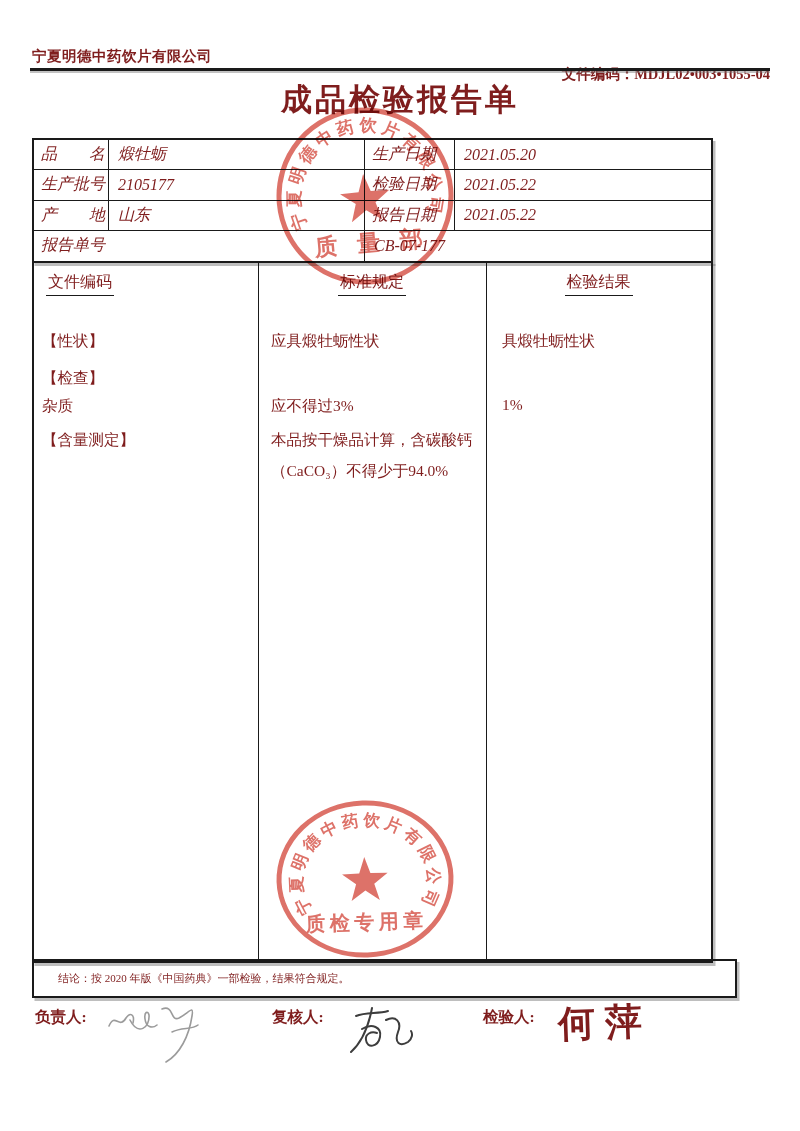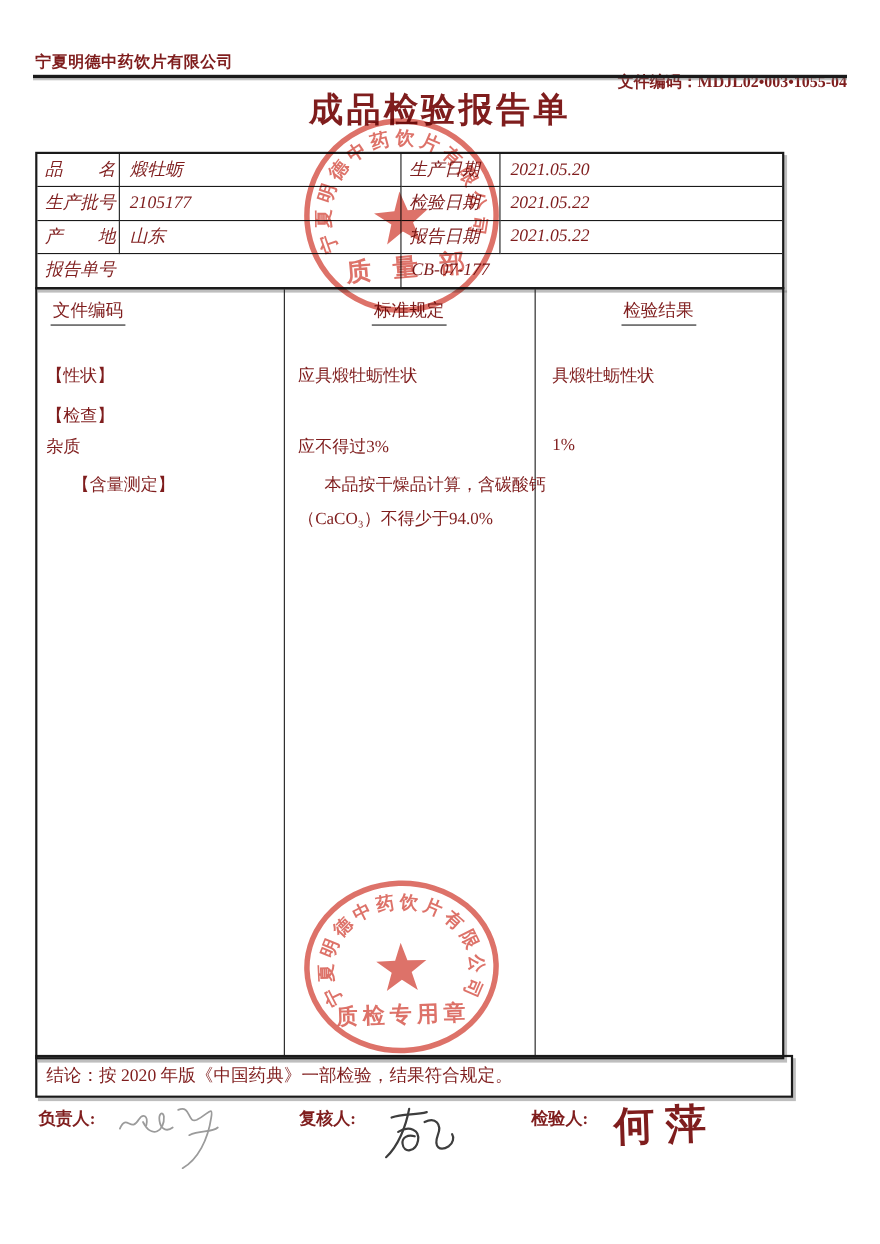--- a/index.html
+++ b/index.html
@@ -35,26 +35,26 @@
   .vline.v2{left:452px;}
   .insp-head{position:absolute;top:9px;left:0;width:100%;display:flex;font-size:16px;}
   .h1{width:224px;padding-left:12px;box-sizing:border-box;}
   .h2{width:228px;text-align:center;}
   .h3{flex:1;text-align:center;}
   .ul{display:inline-block;border-bottom:1px solid #1a1a1a;padding:0 2px 2px 2px;}
   .insp-row{position:absolute;left:0;width:100%;display:flex;font-size:15.5px;}
   .c1{width:224px;padding-left:8px;box-sizing:border-box;white-space:nowrap;}
   .c2{width:228px;padding-left:13px;box-sizing:border-box;white-space:nowrap;}
   .c3{flex:1;padding-left:16px;box-sizing:border-box;white-space:nowrap;}
-  .r0{top:68px;} .r1{top:105px;} .r2{top:133px;} .r3{top:167px;padding-left:24px;} .r4{top:198px;}
+  .r0{top:68px;} .r1{top:105px;} .r2{top:133px;} .r3{top:167px;} .r4{top:198px;}
   
   .conclusion{
     position:absolute;left:32px;top:959px;width:677px;height:35px;
-    border:2px solid #1a1a1a;display:flex;align-items:center;padding-left:8px;box-sizing:content-box;
-    font-size:16px;box-shadow:2.5px 3px 0 rgba(125,125,125,.5);white-space:nowrap;
+    border:2px solid #1a1a1a;display:flex;align-items:center;padding-left:24px;box-sizing:content-box;
+    font-size:11px;box-shadow:2.5px 3px 0 rgba(125,125,125,.5);white-space:nowrap;
   }
   
   .sig-label{position:absolute;font-size:15.5px;font-weight:bold;}
   .sig-svg{position:absolute;}
   .inspector-name{
     position:absolute;left:558px;top:998px;font-size:37px;font-weight:bold;
     letter-spacing:10px;transform:rotate(-2deg);font-family:"DejaVu Sans","Liberation Sans",sans-serif;
   }
   
   .stamp{position:absolute;mix-blend-mode:multiply;opacity:.82;}

